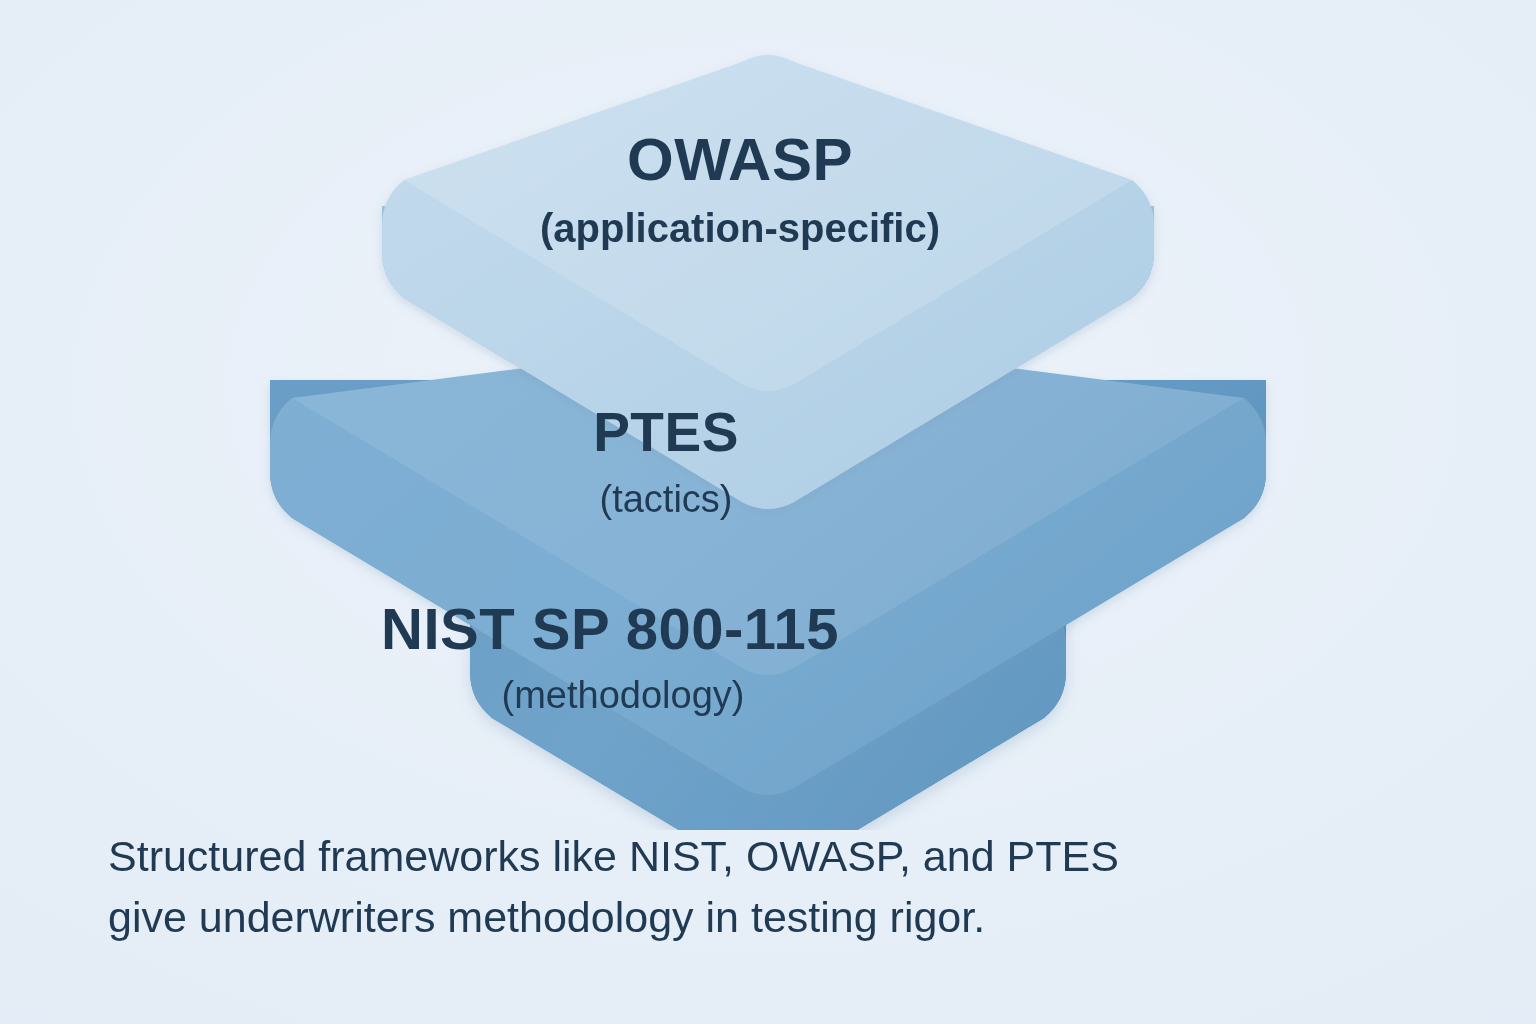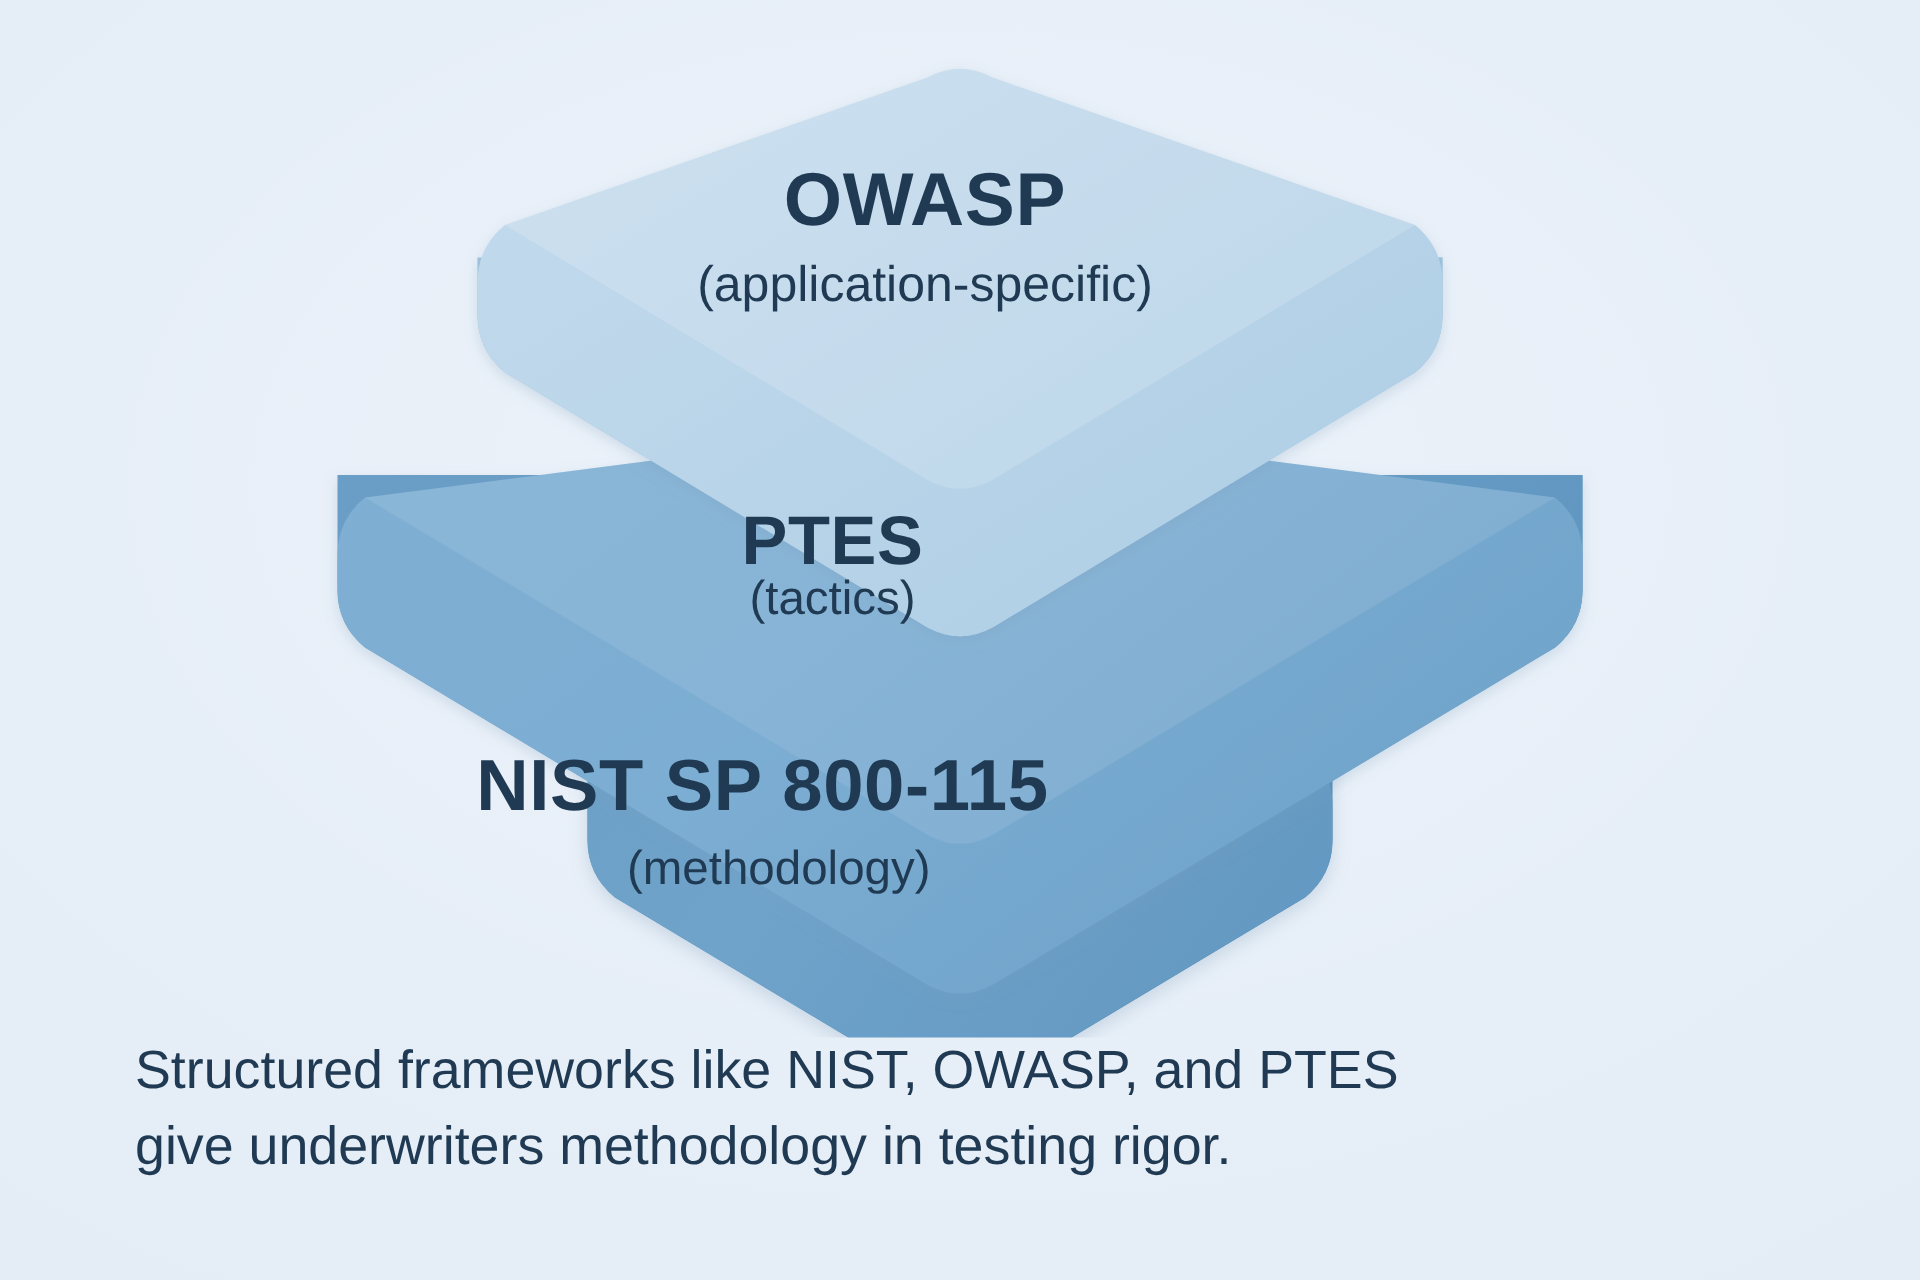--- a/index.html
+++ b/index.html
@@ -54,30 +54,30 @@
     white-space: nowrap;
   }
 
   
   #layer-top-text {
     left: 0;
     top: 130px;
     width: 1480px;
   }
   #layer-top-text .layer-title { font-size: 60px; }
-  #layer-top-text .layer-sub   { font-size: 40px; margin-top: 18px; }
+  #layer-top-text .layer-sub   { font-size: 40px; margin-top: 18px; font-weight: bold; }
 
   
   #layer-mid-text {
     left: 0;
     top: 405px;
     width: 1332px;
   }
   #layer-mid-text .layer-title { font-size: 55px; }
-  #layer-mid-text .layer-sub   { font-size: 38px; }
+  #layer-mid-text .layer-sub   { font-size: 38px; margin-top: 20px; }
 
   
   #layer-bot-text {
     left: 0;
     top: 600px;
     width: 1220px;
   }
   #layer-bot-text .layer-title { font-size: 58px; }
   #layer-bot-text .layer-sub   { font-size: 38px; margin-top: 18px; margin-left: 26px; }
 

